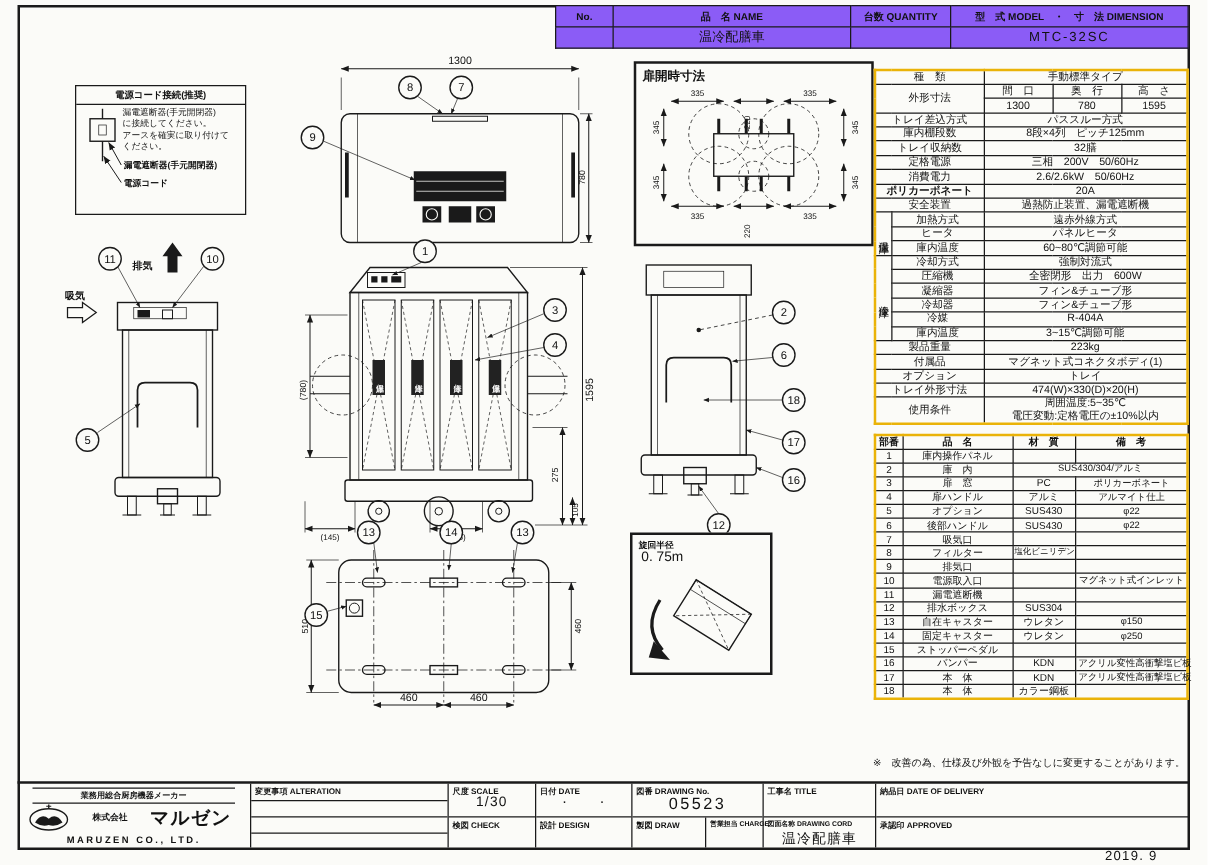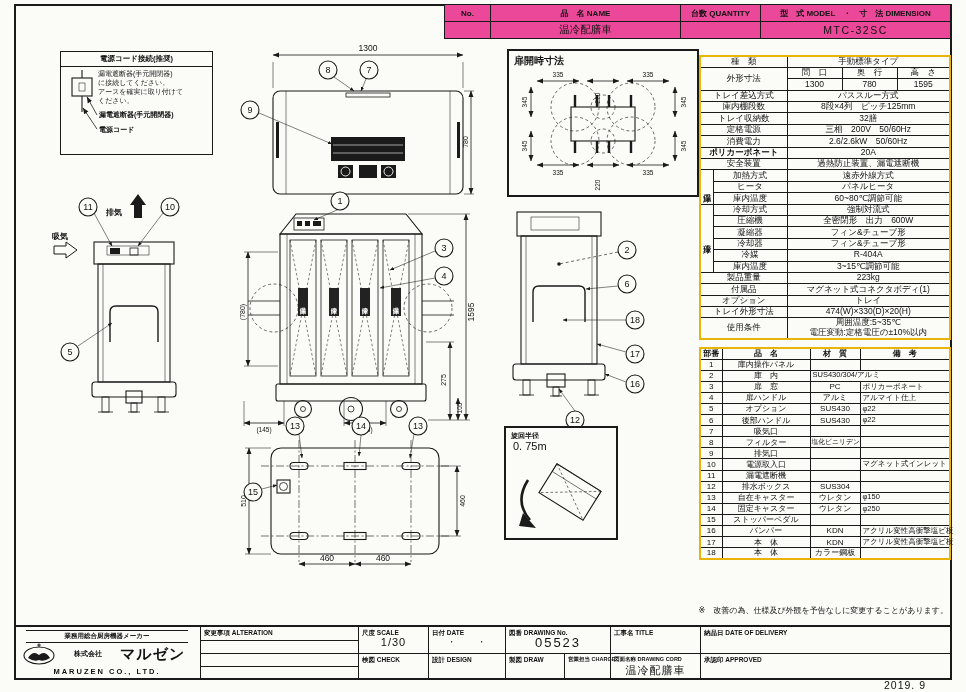--- a/index.html
+++ b/index.html
@@ -1,31 +1,31 @@
 <!DOCTYPE html>
 <html><head>
 <meta charset="utf-8">
 <style>
 *{margin:0;padding:0;box-sizing:border-box}
 html,body{width:966px;height:692px;background:#fff;font-family:"Liberation Sans","DejaVu Sans",sans-serif;color:#111}
 .sheet{position:relative;width:966px;height:692px;background:#fbfbf8;overflow:hidden}
 .abs{position:absolute}
 .frame{position:absolute;left:14px;top:4px;width:938px;height:676px;border:2px solid #1a1a1a}
 
-.hdr{border-collapse:collapse;table-layout:fixed;background:#ec4899}
+.hdr{border-collapse:collapse;table-layout:fixed;background:#8b5cf6}
 .hdr td{border:1.2px solid #1a1a1a;font-size:8px;font-weight:bold;text-align:center;height:17px;padding:0 2px;white-space:nowrap}
 .hdr .big{font-size:10.5px;font-weight:normal}
 .hdr .model{letter-spacing:1.5px}
 
 .spec,.parts{border-collapse:collapse;table-layout:fixed;background:#fbfbf8;border:2px solid #eab308}
 .spec td,.parts td{border:1px solid #1a1a1a;font-size:8.5px;text-align:center;padding:0 1px;white-space:nowrap;line-height:1.15}
 .spec td{height:11.4px}
 .parts td{height:11.1px;font-size:8px}
 .parts .hrow td{font-weight:bold}
-.parts .rem{text-align:left;padding-left:2px;font-size:7.5px}
+.parts .rem{text-align:center;padding-left:2px;font-size:7.5px}
 .parts .sm{font-size:6.8px}
 .vgroup{writing-mode:vertical-rl;text-orientation:upright;font-size:8px;padding:0;letter-spacing:0}
 .bold{font-weight:bold}
 .pre{white-space:pre-line !important;line-height:1.2}
 
 .pnote{border:1.5px solid #1a1a1a;background:#fbfbf8}
 .pnote .ttl{border-bottom:1px solid #1a1a1a;font-size:7.5px;font-weight:bold;text-align:center;padding:2px 0}
 .pnote .bodytx{position:absolute;left:37px;top:17px;font-size:7px;line-height:1.3;white-space:pre-line}
 .pnote .lb1{position:absolute;left:38px;top:58px;font-size:7px;font-weight:bold}
 .pnote .lb2{position:absolute;left:38px;top:73px;font-size:7px;font-weight:bold}
@@ -89,21 +89,21 @@
     </tr>
     <tr>
       <td></td>
       <td class="big">温冷配膳車</td>
       <td></td>
       <td class="big model">MTC-32SC</td>
     </tr>
   </tbody>
     </table>
 
-  <div class="abs pnote" style="left:60px;top:51px;width:153px;height:104px">
+  <div class="abs pnote" style="left:60px;top:68px;width:137px;height:104px">
     <div class="ttl">電源コード接続(推奨)</div>
     <svg class="abs" style="left:0;top:14px" width="151" height="88" viewBox="0 0 151 88">
       <defs>
         <marker id="ar" markerWidth="9" markerHeight="9" refX="7.5" refY="4" orient="auto-start-reverse">
             <path d="M0,0.9 L7.8,4 L0,7.1 Z" fill="#1a1a1a"></path>
           </marker>
       </defs>
       <line class="ln" x1="21" y1="4" x2="21" y2="12"></line>
       <rect class="ln" x="11" y="12" width="20" height="18"></rect>
       <rect class="tn" x="18" y="17" width="6" height="8"></rect>

